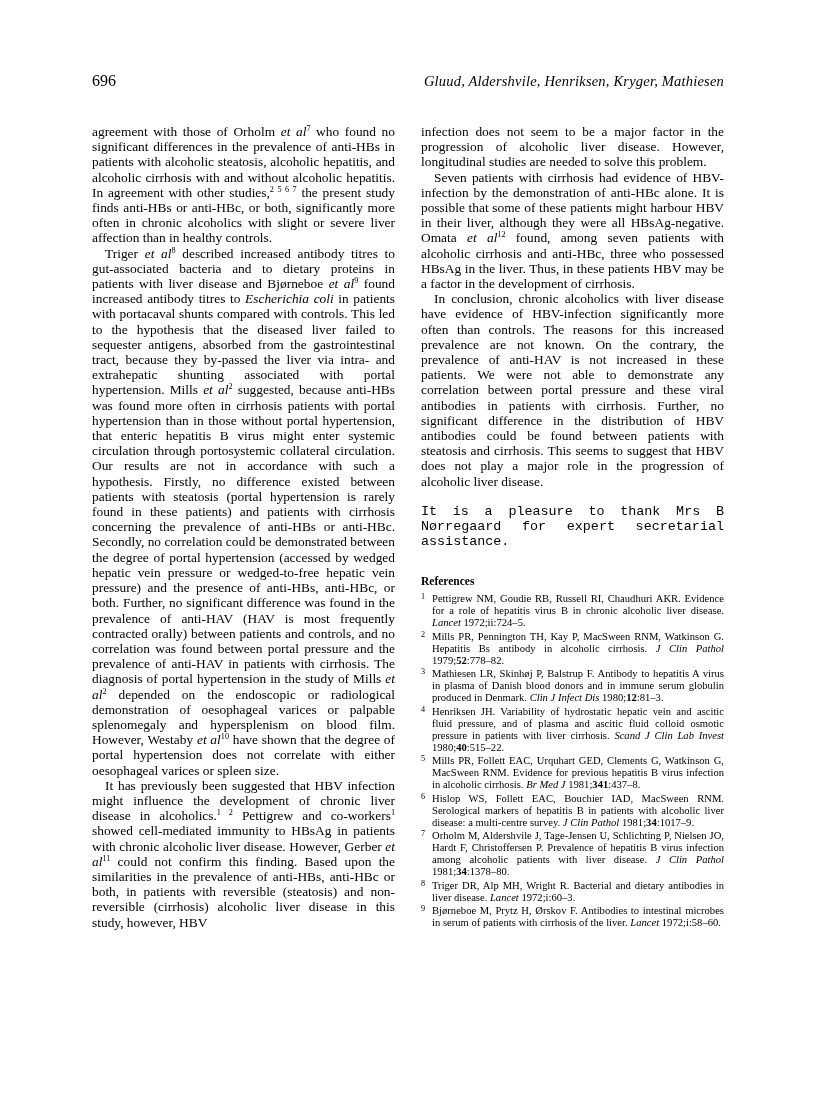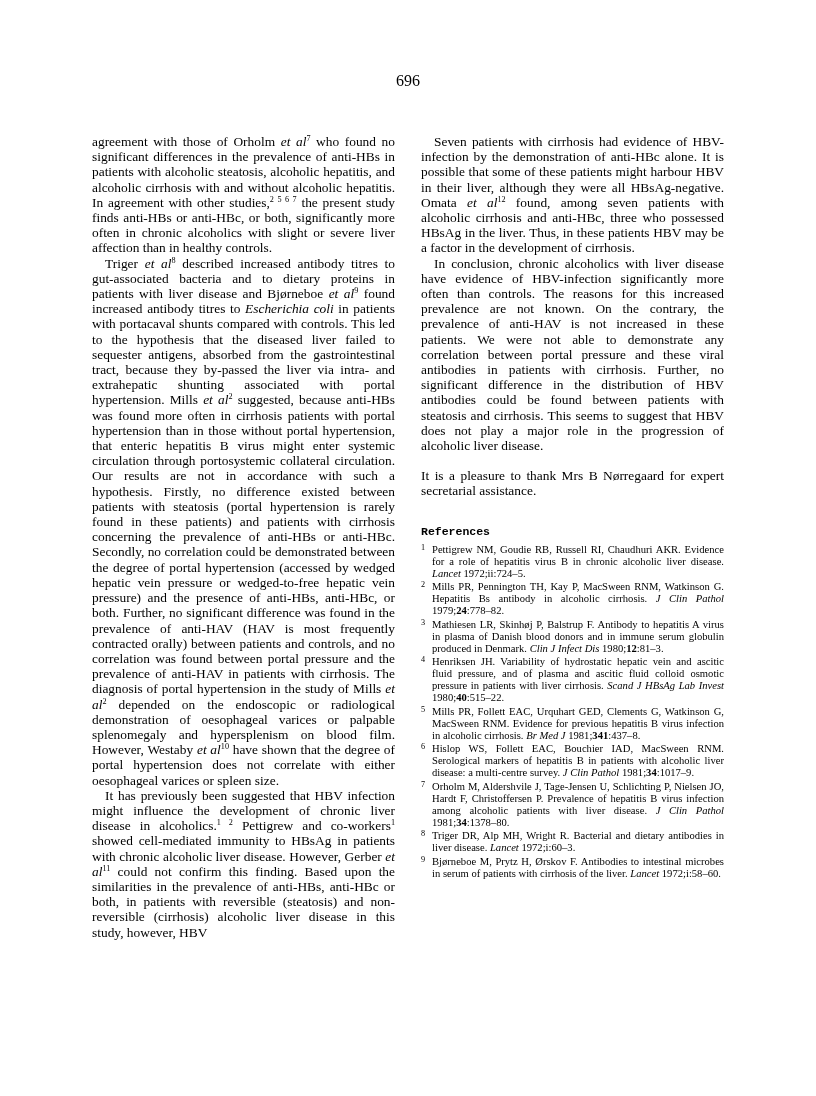--- a/index.html
+++ b/index.html
@@ -18,22 +18,22 @@
     position: absolute;
     left: 0; top: 0;
     width: 816px;
     height: 1096px;
     box-sizing: border-box;
     padding: 72px 92px 40px 92px;
   }
   .header-row {
     display: flex;
     align-items: baseline;
-    justify-content: center;
-    margin-bottom: 44px;
+    justify-content: space-between;
+    margin-bottom: 34px;
   }
   .folio {
     font-size: 16px;
     font-family: "Liberation Serif", serif;
   }
   .running-head {
     font-size: 14.5px;
     font-style: italic;
     font-family: "Liberation Serif", serif;
     letter-spacing: 0.2px;
@@ -58,28 +58,29 @@
   }
   p.body.indent {
     text-indent: 13px;
   }
   .ack {
     margin: 0;
     margin-top: 15px;
     font-size: 13.4px;
     line-height: 15.2px;
     text-align: justify;
+    font-family: Liberation Mono, monospace;
   }
   .refs-title {
     margin: 0;
     margin-top: 26px;
     margin-bottom: 6px;
     font-size: 11.5px;
     font-weight: bold;
-    font-family: Liberation Mono, monospace;
+    font-family: Liberation Serif, serif;
   }
   ol.refs {
     margin: 0;
     padding: 0;
     list-style: none;
     counter-reset: refnum;
   }
   ol.refs li {
     position: relative;
     font-size: 10.6px;
@@ -105,43 +106,45 @@
     line-height: 0;
   }
 </style>
 </head>
 <body>
 
 <div class="page">
 
   <div class="header-row">
     <div class="folio">696</div>
+    <div class="running-head">Gluud, Aldershvile, Henriksen, Kryger, Mathiesen</div>
   </div>
 
   <div class="cols">
 
     <div class="col">
       <p class="body">agreement with those of Orholm <i>et al</i><sup>7</sup> who found no significant differences in the prevalence of anti-HBs in patients with alcoholic steatosis, alcoholic hepatitis, and alcoholic cirrhosis with and without alcoholic hepatitis. In agreement with other studies,<sup>2 5 6 7</sup> the present study finds anti-HBs or anti-HBc, or both, significantly more often in chronic alcoholics with slight or severe liver affection than in healthy controls.</p>
       <p class="body indent">Triger <i>et al</i><sup>8</sup> described increased antibody titres to gut-associated bacteria and to dietary proteins in patients with liver disease and Bjørneboe <i>et al</i><sup>9</sup> found increased antibody titres to <i>Escherichia coli</i> in patients with portacaval shunts compared with controls. This led to the hypothesis that the diseased liver failed to sequester antigens, absorbed from the gastrointestinal tract, because they by-passed the liver via intra- and extrahepatic shunting associated with portal hypertension. Mills <i>et al</i><sup>2</sup> suggested, because anti-HBs was found more often in cirrhosis patients with portal hypertension than in those without portal hypertension, that enteric hepatitis B virus might enter systemic circulation through portosystemic collateral circulation. Our results are not in accordance with such a hypothesis. Firstly, no difference existed between patients with steatosis (portal hypertension is rarely found in these patients) and patients with cirrhosis concerning the prevalence of anti-HBs or anti-HBc. Secondly, no correlation could be demonstrated between the degree of portal hypertension (accessed by wedged hepatic vein pressure or wedged-to-free hepatic vein pressure) and the presence of anti-HBs, anti-HBc, or both. Further, no significant difference was found in the prevalence of anti-HAV (HAV is most frequently contracted orally) between patients and controls, and no correlation was found between portal pressure and the prevalence of anti-HAV in patients with cirrhosis. The diagnosis of portal hypertension in the study of Mills <i>et al</i><sup>2</sup> depended on the endoscopic or radiological demonstration of oesophageal varices or palpable splenomegaly and hypersplenism on blood film. However, Westaby <i>et al</i><sup>10</sup> have shown that the degree of portal hypertension does not correlate with either oesophageal varices or spleen size.</p>
       <p class="body indent">It has previously been suggested that HBV infection might influence the development of chronic liver disease in alcoholics.<sup>1 2</sup> Pettigrew and co-workers<sup>1</sup> showed cell-mediated immunity to HBsAg in patients with chronic alcoholic liver disease. However, Gerber <i>et al</i><sup>11</sup> could not confirm this finding. Based upon the similarities in the prevalence of anti-HBs, anti-HBc or both, in patients with reversible (steatosis) and non-reversible (cirrhosis) alcoholic liver disease in this study, however, HBV</p>
     </div>
 
     <div class="col">
+      <p class="body">infection does not seem to be a major factor in the progression of alcoholic liver disease. However, longitudinal studies are needed to solve this problem.</p>
       <p class="body indent">Seven patients with cirrhosis had evidence of HBV-infection by the demonstration of anti-HBc alone. It is possible that some of these patients might harbour HBV in their liver, although they were all HBsAg-negative. Omata <i>et al</i><sup>12</sup> found, among seven patients with alcoholic cirrhosis and anti-HBc, three who possessed HBsAg in the liver. Thus, in these patients HBV may be a factor in the development of cirrhosis.</p>
       <p class="body indent">In conclusion, chronic alcoholics with liver disease have evidence of HBV-infection significantly more often than controls. The reasons for this increased prevalence are not known. On the contrary, the prevalence of anti-HAV is not increased in these patients. We were not able to demonstrate any correlation between portal pressure and these viral antibodies in patients with cirrhosis. Further, no significant difference in the distribution of HBV antibodies could be found between patients with steatosis and cirrhosis. This seems to suggest that HBV does not play a major role in the progression of alcoholic liver disease.</p>
 
       <p class="ack">It is a pleasure to thank Mrs B Nørregaard for expert secretarial assistance.</p>
 
       <div class="refs-title">References</div>
 
       <ol class="refs">
         <li><span class="num">1</span><span>Pettigrew NM, Goudie RB, Russell RI, Chaudhuri AKR. Evidence for a role of hepatitis virus B in chronic alcoholic liver disease. <i>Lancet</i> 1972;ii:724–5.</span></li>
-        <li><span class="num">2</span><span>Mills PR, Pennington TH, Kay P, MacSween RNM, Watkinson G. Hepatitis Bs antibody in alcoholic cirrhosis. <i>J Clin Pathol</i> 1979;<b>24</b>:778–82.</span></li>
+        <li><span class="num">2</span><span>Mills PR, Pennington TH, Kay P, MacSween RNM, Watkinson G. Hepatitis Bs antibody in alcoholic cirrhosis. <i>J Clin Pathol</i> 1979;<b>52</b>:778–82.</span></li>
         <li><span class="num">3</span><span>Mathiesen LR, Skinhøj P, Balstrup F. Antibody to hepatitis A virus in plasma of Danish blood donors and in immune serum globulin produced in Denmark. <i>Clin J Infect Dis</i> 1980;<b>12</b>:81–3.</span></li>
-        <li><span class="num">4</span><span>Henriksen JH. Variability of hydrostatic hepatic vein and ascitic fluid pressure, and of plasma and ascitic fluid colloid osmotic pressure in patients with liver cirrhosis. <i>Scand J HBsAg Lab Invest</i> 1980;<b>40</b>:515–22.</span></li>
+        <li><span class="num">4</span><span>Henriksen JH. Variability of hydrostatic hepatic vein and ascitic fluid pressure, and of plasma and ascitic fluid colloid osmotic pressure in patients with liver cirrhosis. <i>Scand J Clin Lab Invest</i> 1980;<b>40</b>:515–22.</span></li>
         <li><span class="num">5</span><span>Mills PR, Follett EAC, Urquhart GED, Clements G, Watkinson G, MacSween RNM. Evidence for previous hepatitis B virus infection in alcoholic cirrhosis. <i>Br Med J</i> 1981;<b>341</b>:437–8.</span></li>
         <li><span class="num">6</span><span>Hislop WS, Follett EAC, Bouchier IAD, MacSween RNM. Serological markers of hepatitis B in patients with alcoholic liver disease: a multi-centre survey. <i>J Clin Pathol</i> 1981;<b>34</b>:1017–9.</span></li>
         <li><span class="num">7</span><span>Orholm M, Aldershvile J, Tage-Jensen U, Schlichting P, Nielsen JO, Hardt F, Christoffersen P. Prevalence of hepatitis B virus infection among alcoholic patients with liver disease. <i>J Clin Pathol</i> 1981;<b>34</b>:1378–80.</span></li>
         <li><span class="num">8</span><span>Triger DR, Alp MH, Wright R. Bacterial and dietary antibodies in liver disease. <i>Lancet</i> 1972;i:60–3.</span></li>
         <li><span class="num">9</span><span>Bjørneboe M, Prytz H, Ørskov F. Antibodies to intestinal microbes in serum of patients with cirrhosis of the liver. <i>Lancet</i> 1972;i:58–60.</span></li>
       </ol>
     </div>
 
   </div>
 </div>

